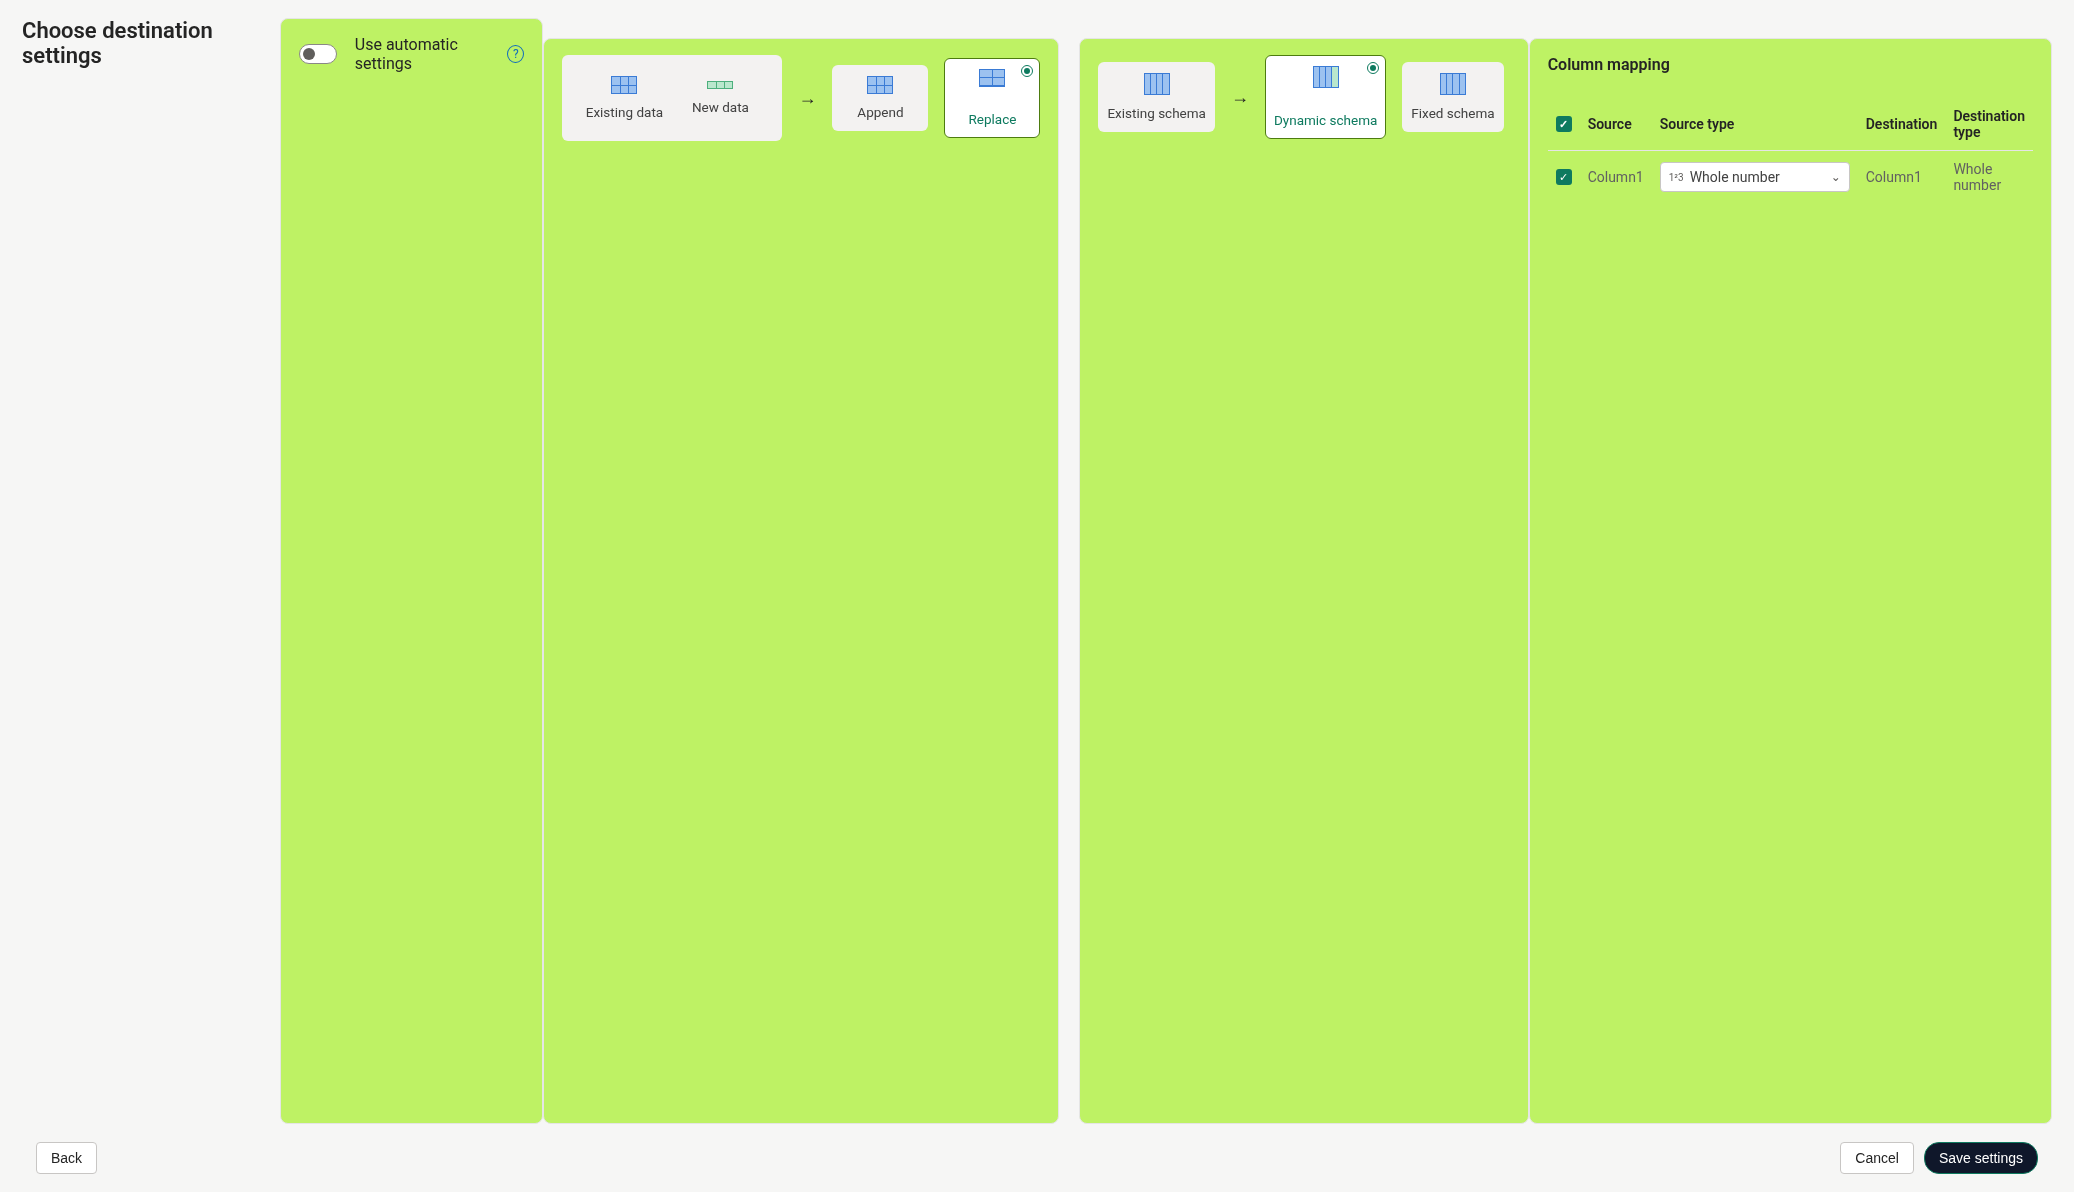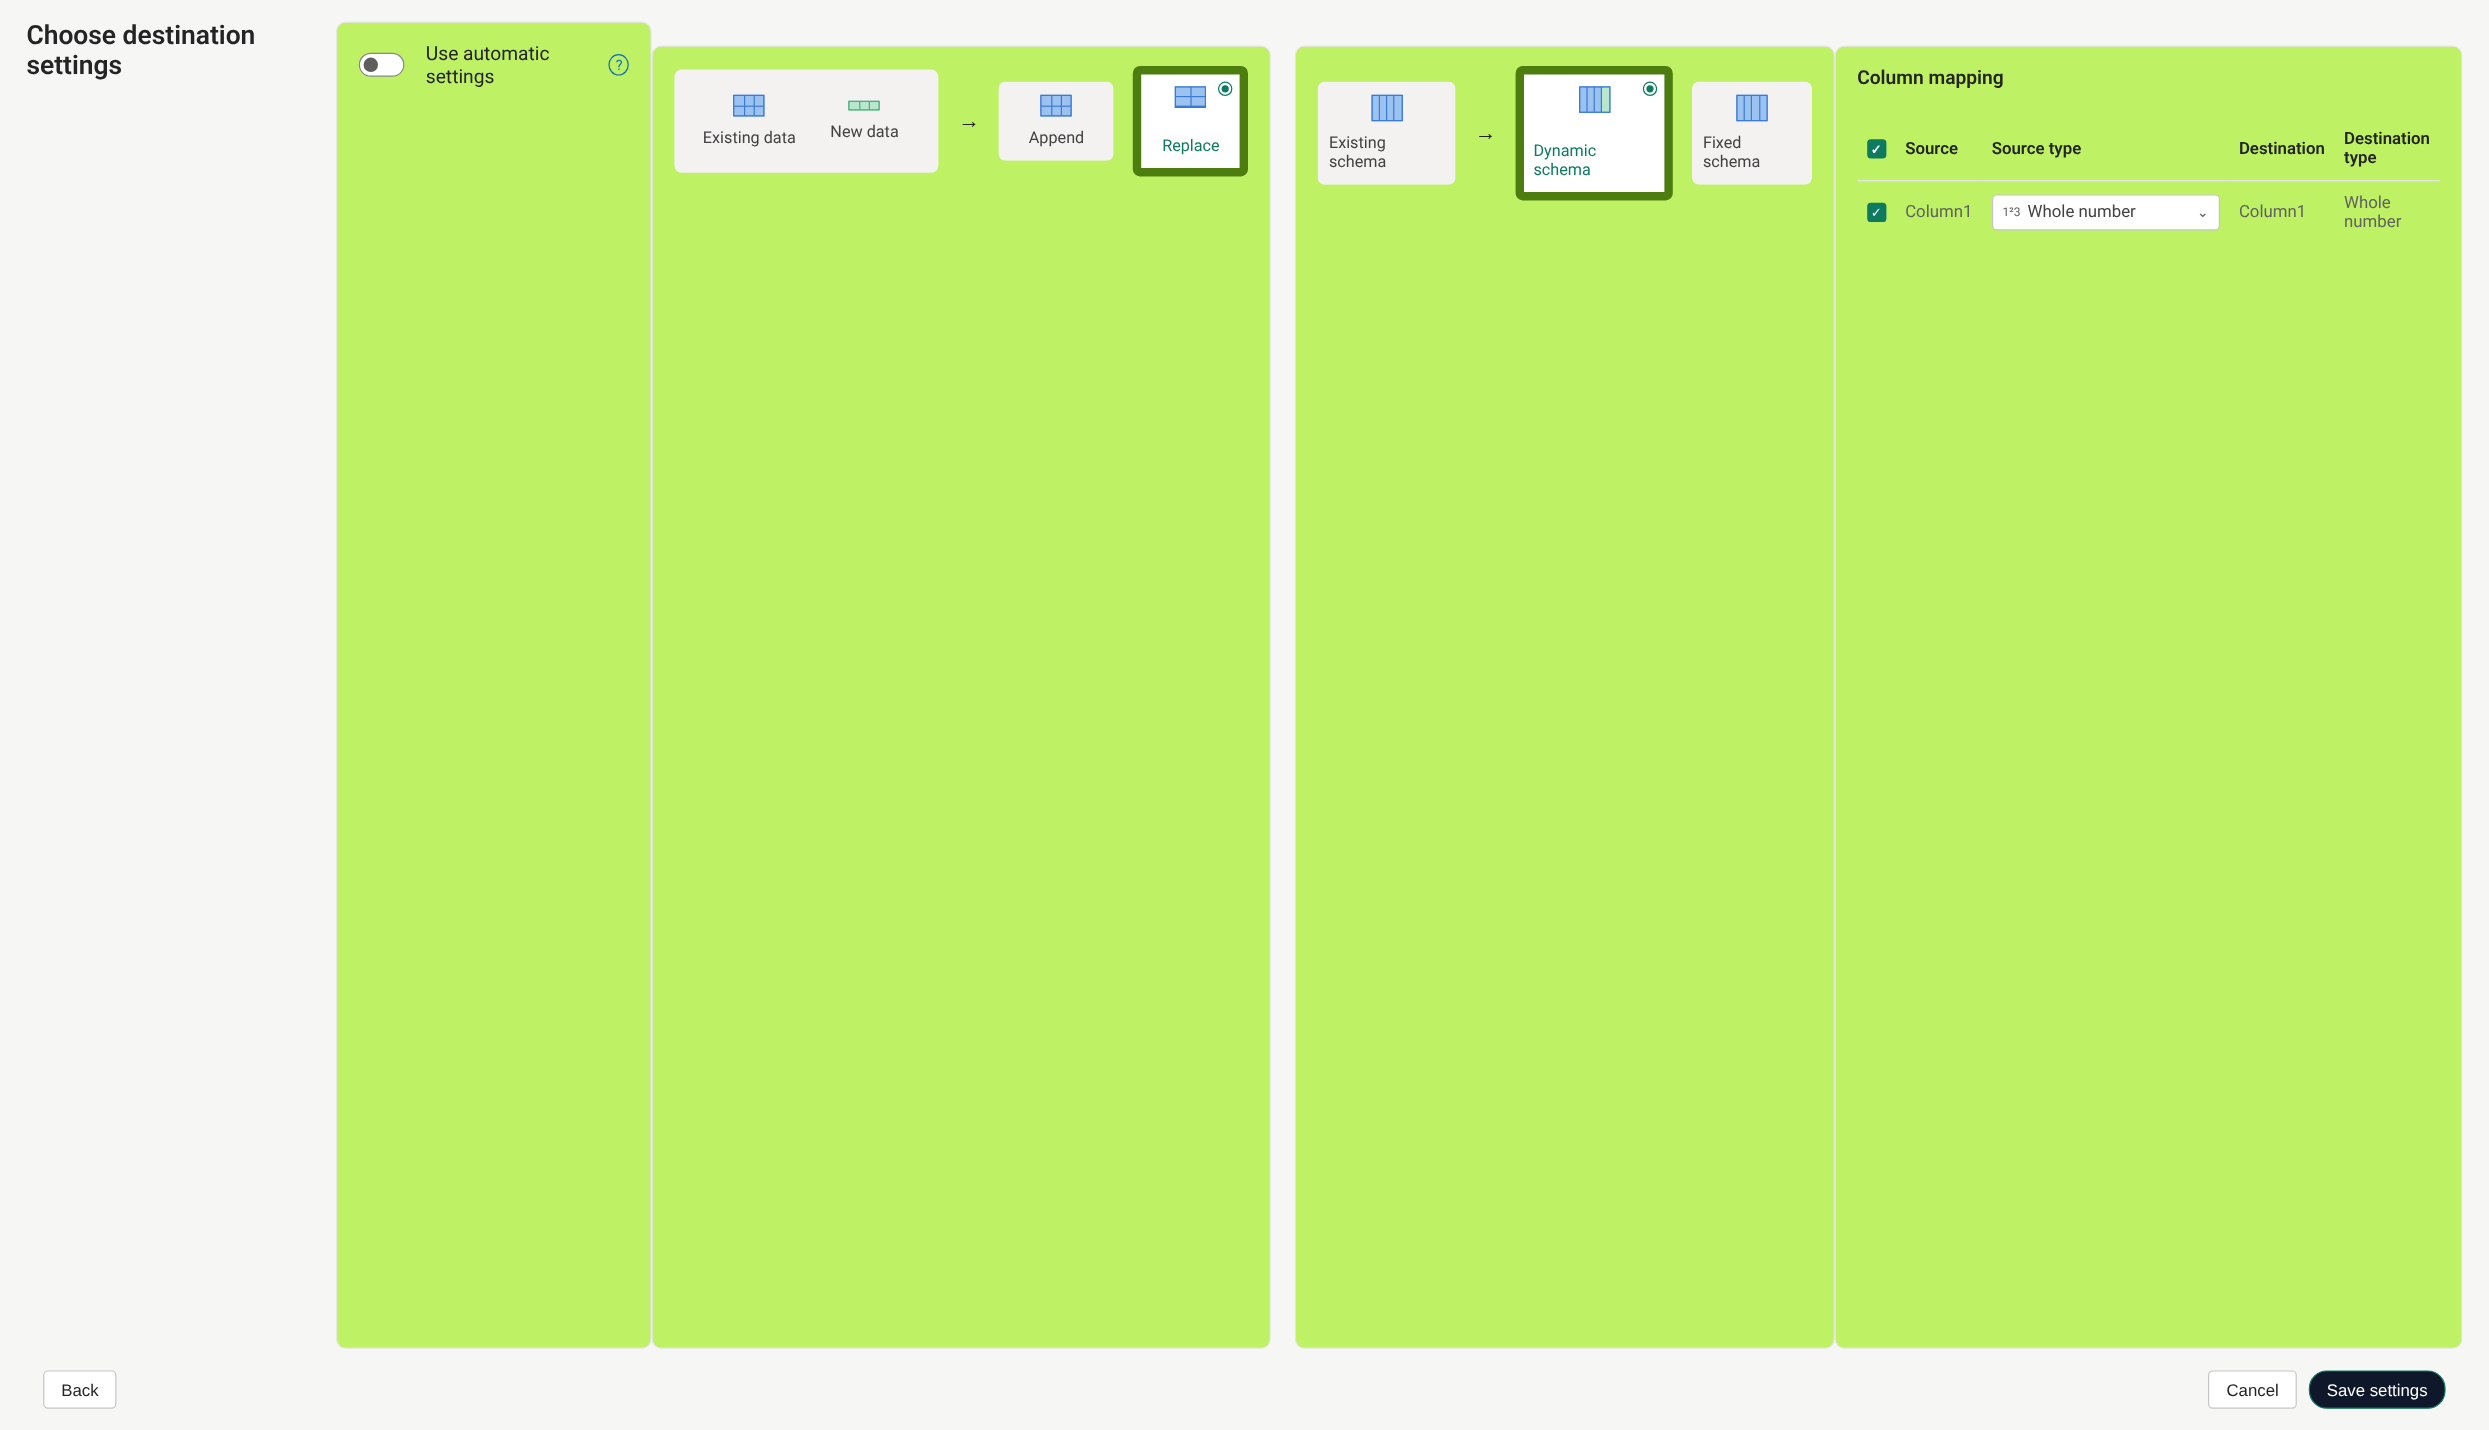--- a/index.html
+++ b/index.html
@@ -95,21 +95,21 @@
     padding:10px 8px;
     border-radius:6px;
     font-size:13.5px;
     color:#424242;
     cursor:default;
     position:relative;
     border:1px solid transparent;
   }
   .tile-click { cursor:pointer; }
   .tile-selected {
-    border:7px solid #4d7c0f;
+    border:1px solid #4d7c0f;
     background:#fff;
     color:#0e7a5f;
     gap:24px;
   }
   .tile-neutral {
     background:#f3f2f1;
   }
   .radio-dot {
     position:absolute;
     top:6px; right:6px;

